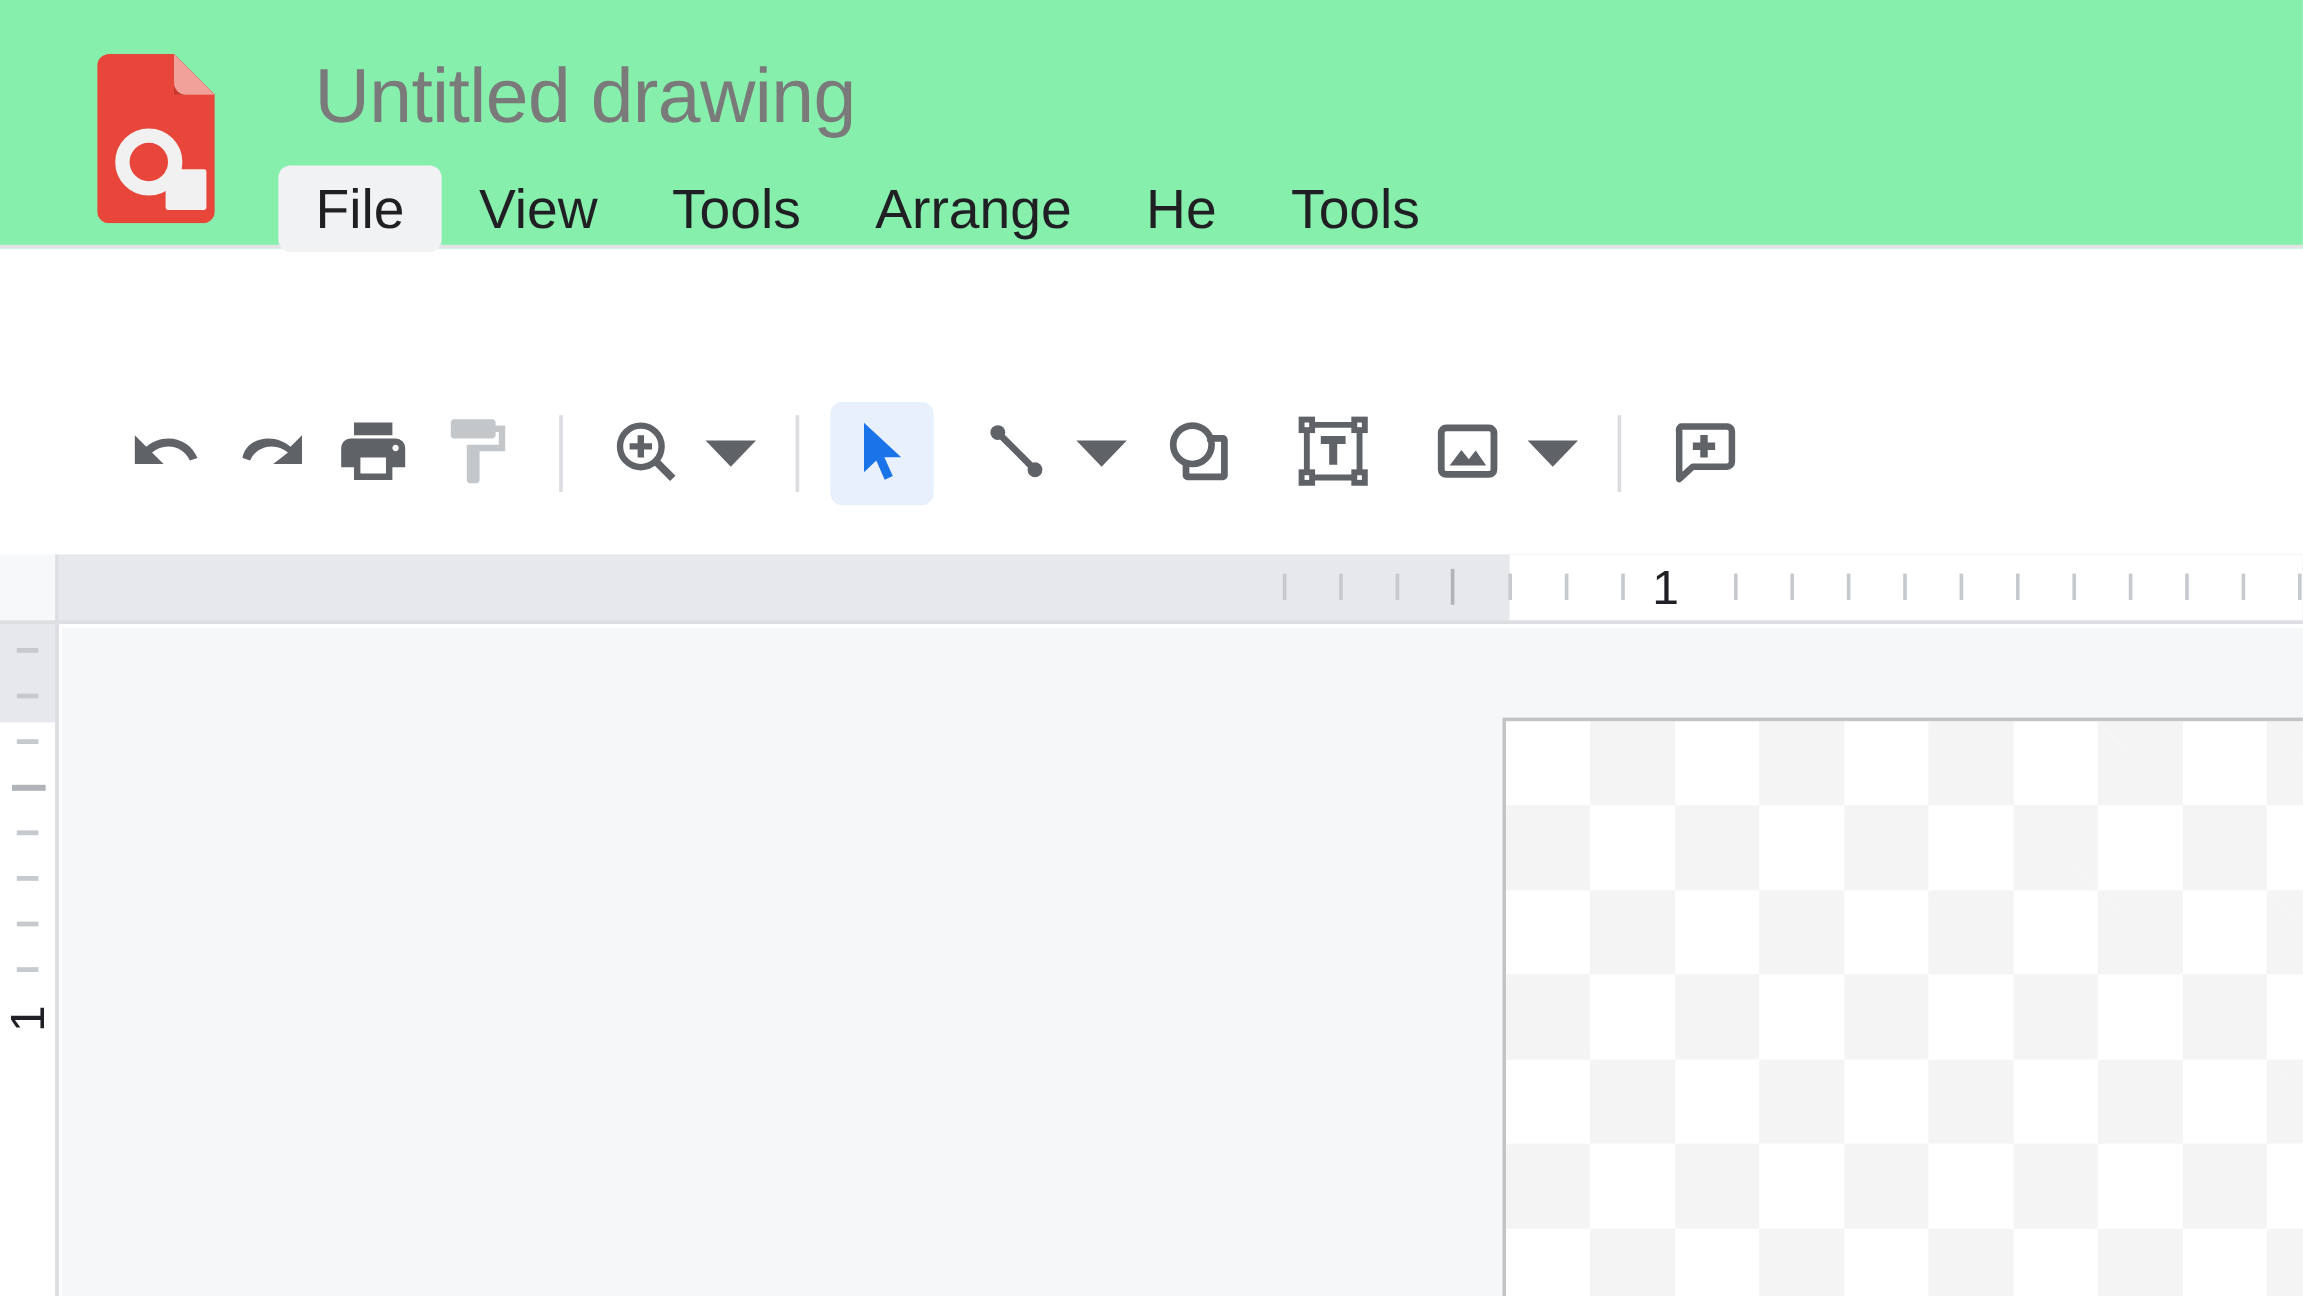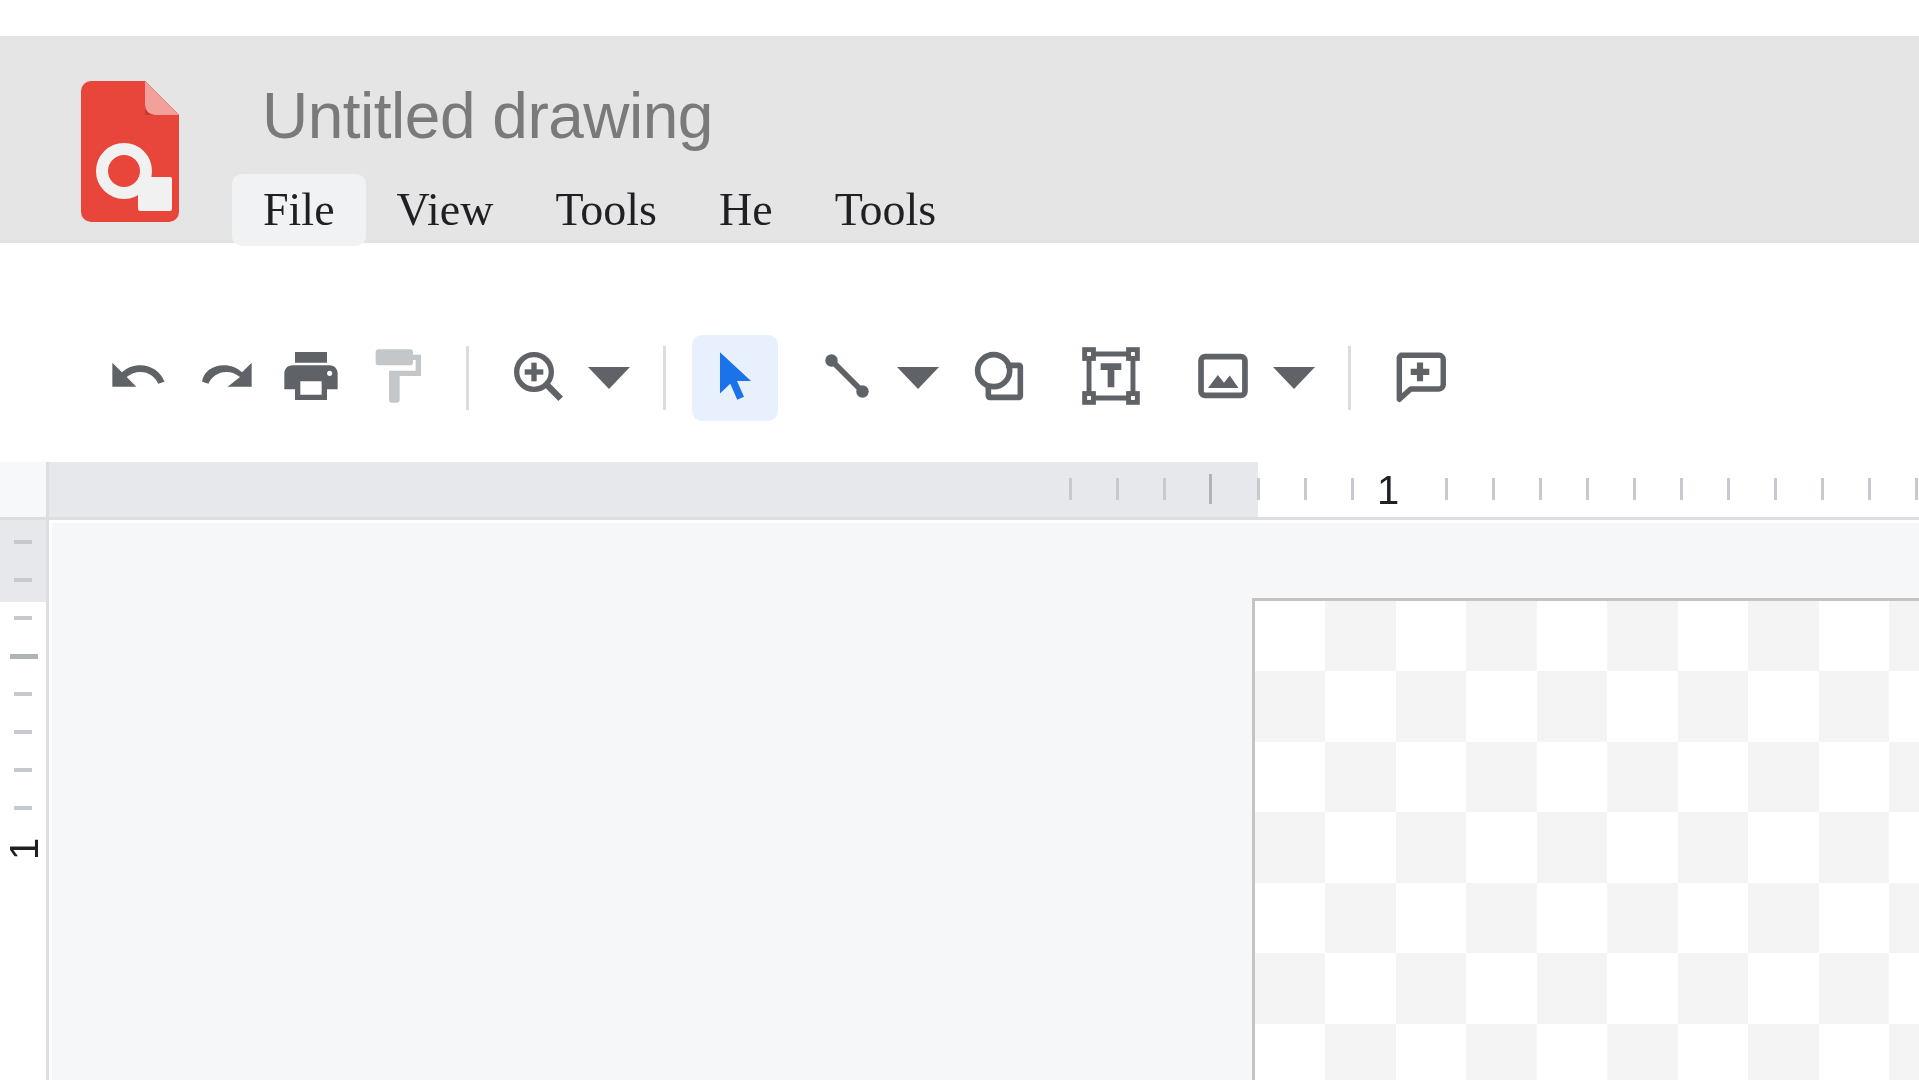--- a/index.html
+++ b/index.html
@@ -6,23 +6,22 @@
   html, body {
     width:1919px; height:1080px;
     overflow:hidden;
     background:#ffffff;
     font-family:"Liberation Sans", sans-serif;
   }
 
   
   #app-bar {
     position:absolute; left:0; top:0; width:1919px; height:207px;
-    background:#e5e5e5;
+    background:#86efac;
     border-bottom:3px solid #e3e3e6;
-    margin-top:36px;
   }
 
   #logo {
     position:absolute; left:81px; top:45px;
     width:98px; height:141px;
   }
 
   #doc-title {
     position:absolute; left:262px; top:40px;
     font-size:64px; line-height:80px;
@@ -37,21 +36,20 @@
     display:flex; align-items:center;
     white-space:nowrap;
   }
   .menu-item {
     font-size:46px; line-height:72px;
     color:#1f1f24;
     padding:0 31px;
     height:72px;
     border-radius:10px;
     white-space:nowrap;
-    font-family:Liberation Serif, serif;
   }
   .menu-item.active { background:#f1f2f3; }
 
   
   #toolbar {
     position:absolute; left:0; top:290px; width:1919px; height:178px;
     background:#ffffff;
     display:flex; align-items:center;
     padding-left:96px;
     border-bottom:2px solid #e8eaed;
@@ -160,20 +158,21 @@
       <rect x="57" y="96" width="34" height="34" rx="2" fill="#f1f1f1"></rect>
     </svg>
   </div>
 
   <div id="doc-title">Untitled drawing</div>
 
   <div id="menu-bar">
     <div class="menu-item active">File</div>
     <div class="menu-item">View</div>
     <div class="menu-item">Tools</div>
+    <div class="menu-item">Arrange</div>
     <div class="menu-item">He</div>
     <div class="menu-item">Tools</div>
   </div>
 </div>
 
 <div id="toolbar">
 
   <div class="tb-btn">
     <span>
       <svg width="64" height="64" viewBox="0 0 24 24" fill="#5f6368">

